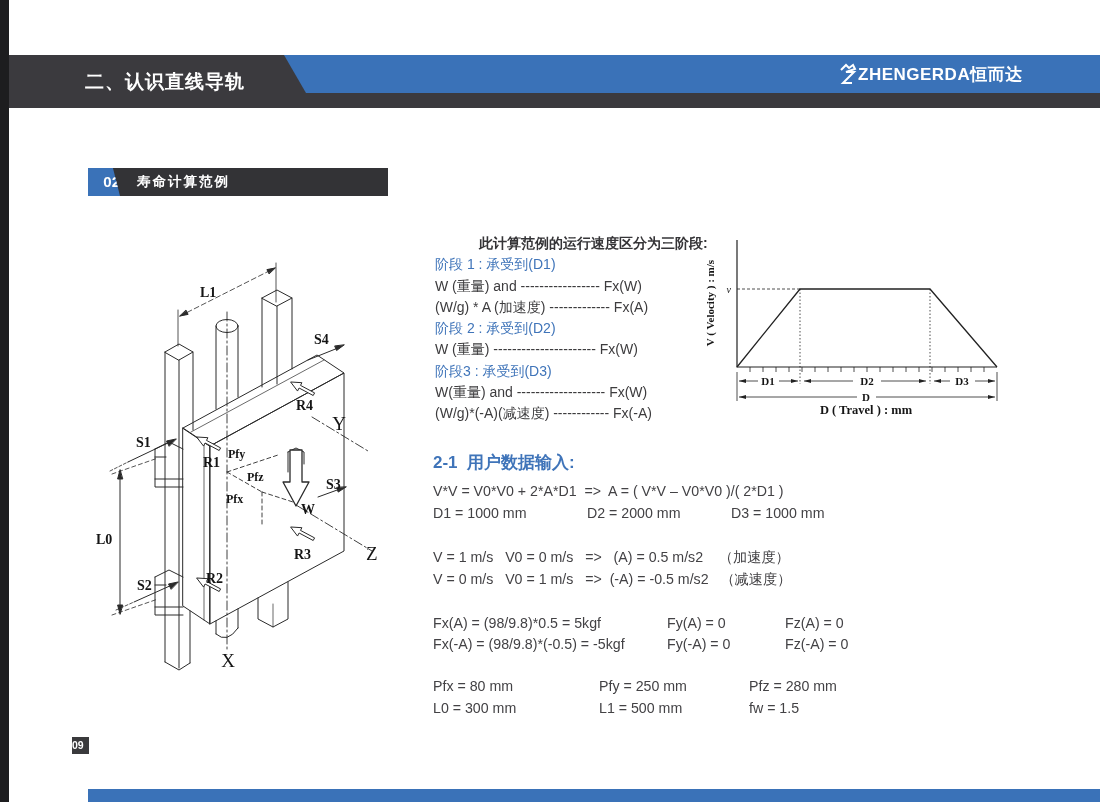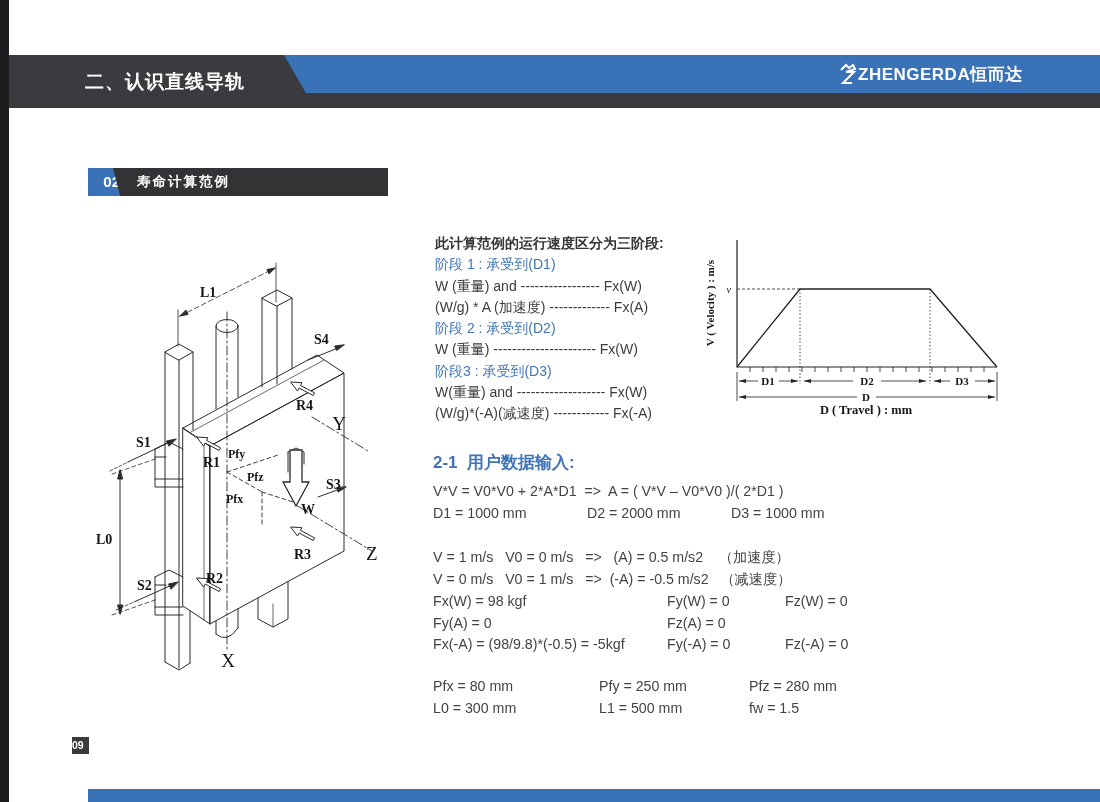--- a/index.html
+++ b/index.html
@@ -19,21 +19,21 @@
   
   #sec-bar{left:112px;top:168px;width:276px;height:28px;background:#333336;}
   #sec-title{left:137px;top:168px;height:36px;line-height:28px;color:#fff;font-size:13.5px;
              font-weight:bold;letter-spacing:2px;}
   #sec-badge{left:88px;top:168px;width:32px;height:28px;background:#3a72b8;color:#fff;
              font-size:15px;font-weight:bold;text-align:right;line-height:28px;z-index:2;
              clip-path:polygon(0 0,78% 0,100% 100%,0 100%);}
   
   #stages{left:435px;top:233px;width:280px;color:#3d3c3e;font-size:14px;}
   #stages .ln{height:21.3px;line-height:21.3px;white-space:pre;}
-  #stages .intro{font-weight:bold;color:#353437;}
+  #stages .intro{font-weight:bold;color:#353437;margin-left:44px;}
   #stages .blue{color:#3f74b9;}
   
   .row{position:absolute;left:433px;color:#434245;font-size:14.2px;white-space:pre;}
   #ui-heading{left:433px;top:451px;color:#3f74b9;font-size:17px;font-weight:bold;white-space:pre;}
   .grid3{display:grid;}
   .gd{grid-template-columns:154px 144px auto;width:460px;}
   .gf{grid-template-columns:234px 118px auto;width:450px;}
   .gp{grid-template-columns:166px 150px auto;width:450px;}
   
   #page-num{left:72px;top:737px;width:17px;height:17px;background:#3a3a3c;color:#fff;
@@ -217,26 +217,22 @@
 
   <div class="row grid3 gd" style="top:505px">
     <span>D1 = 1000 mm</span>
     <span>D2 = 2000 mm</span>
     <span>D3 = 1000 mm</span>
   </div>
 
   <div class="row" style="top:548px">V = 1 m/s   V0 = 0 m/s   =&gt;   (A) = 0.5 m/s2    （加速度）</div>
   <div class="row" style="top:569.5px">V = 0 m/s   V0 = 1 m/s   =&gt;  (-A) = -0.5 m/s2   （减速度）</div>
 
-  <div class="row grid3 gf" style="top:593px">
-    <span>Fx(W) = 98 kgf</span>
-    <span>Fy(W) = 0</span>
-    <span>Fz(W) = 0</span>
-  </div>
   <div class="row grid3 gf" style="top:614.5px">
+    <span>Fx(A) = (98/9.8)*0.5 = 5kgf</span>
     <span>Fy(A) = 0</span>
     <span>Fz(A) = 0</span>
   </div>
   <div class="row grid3 gf" style="top:636px">
     <span>Fx(-A) = (98/9.8)*(-0.5) = -5kgf</span>
     <span>Fy(-A) = 0</span>
     <span>Fz(-A) = 0</span>
   </div>
 
   <div class="row grid3 gp" style="top:678px">

